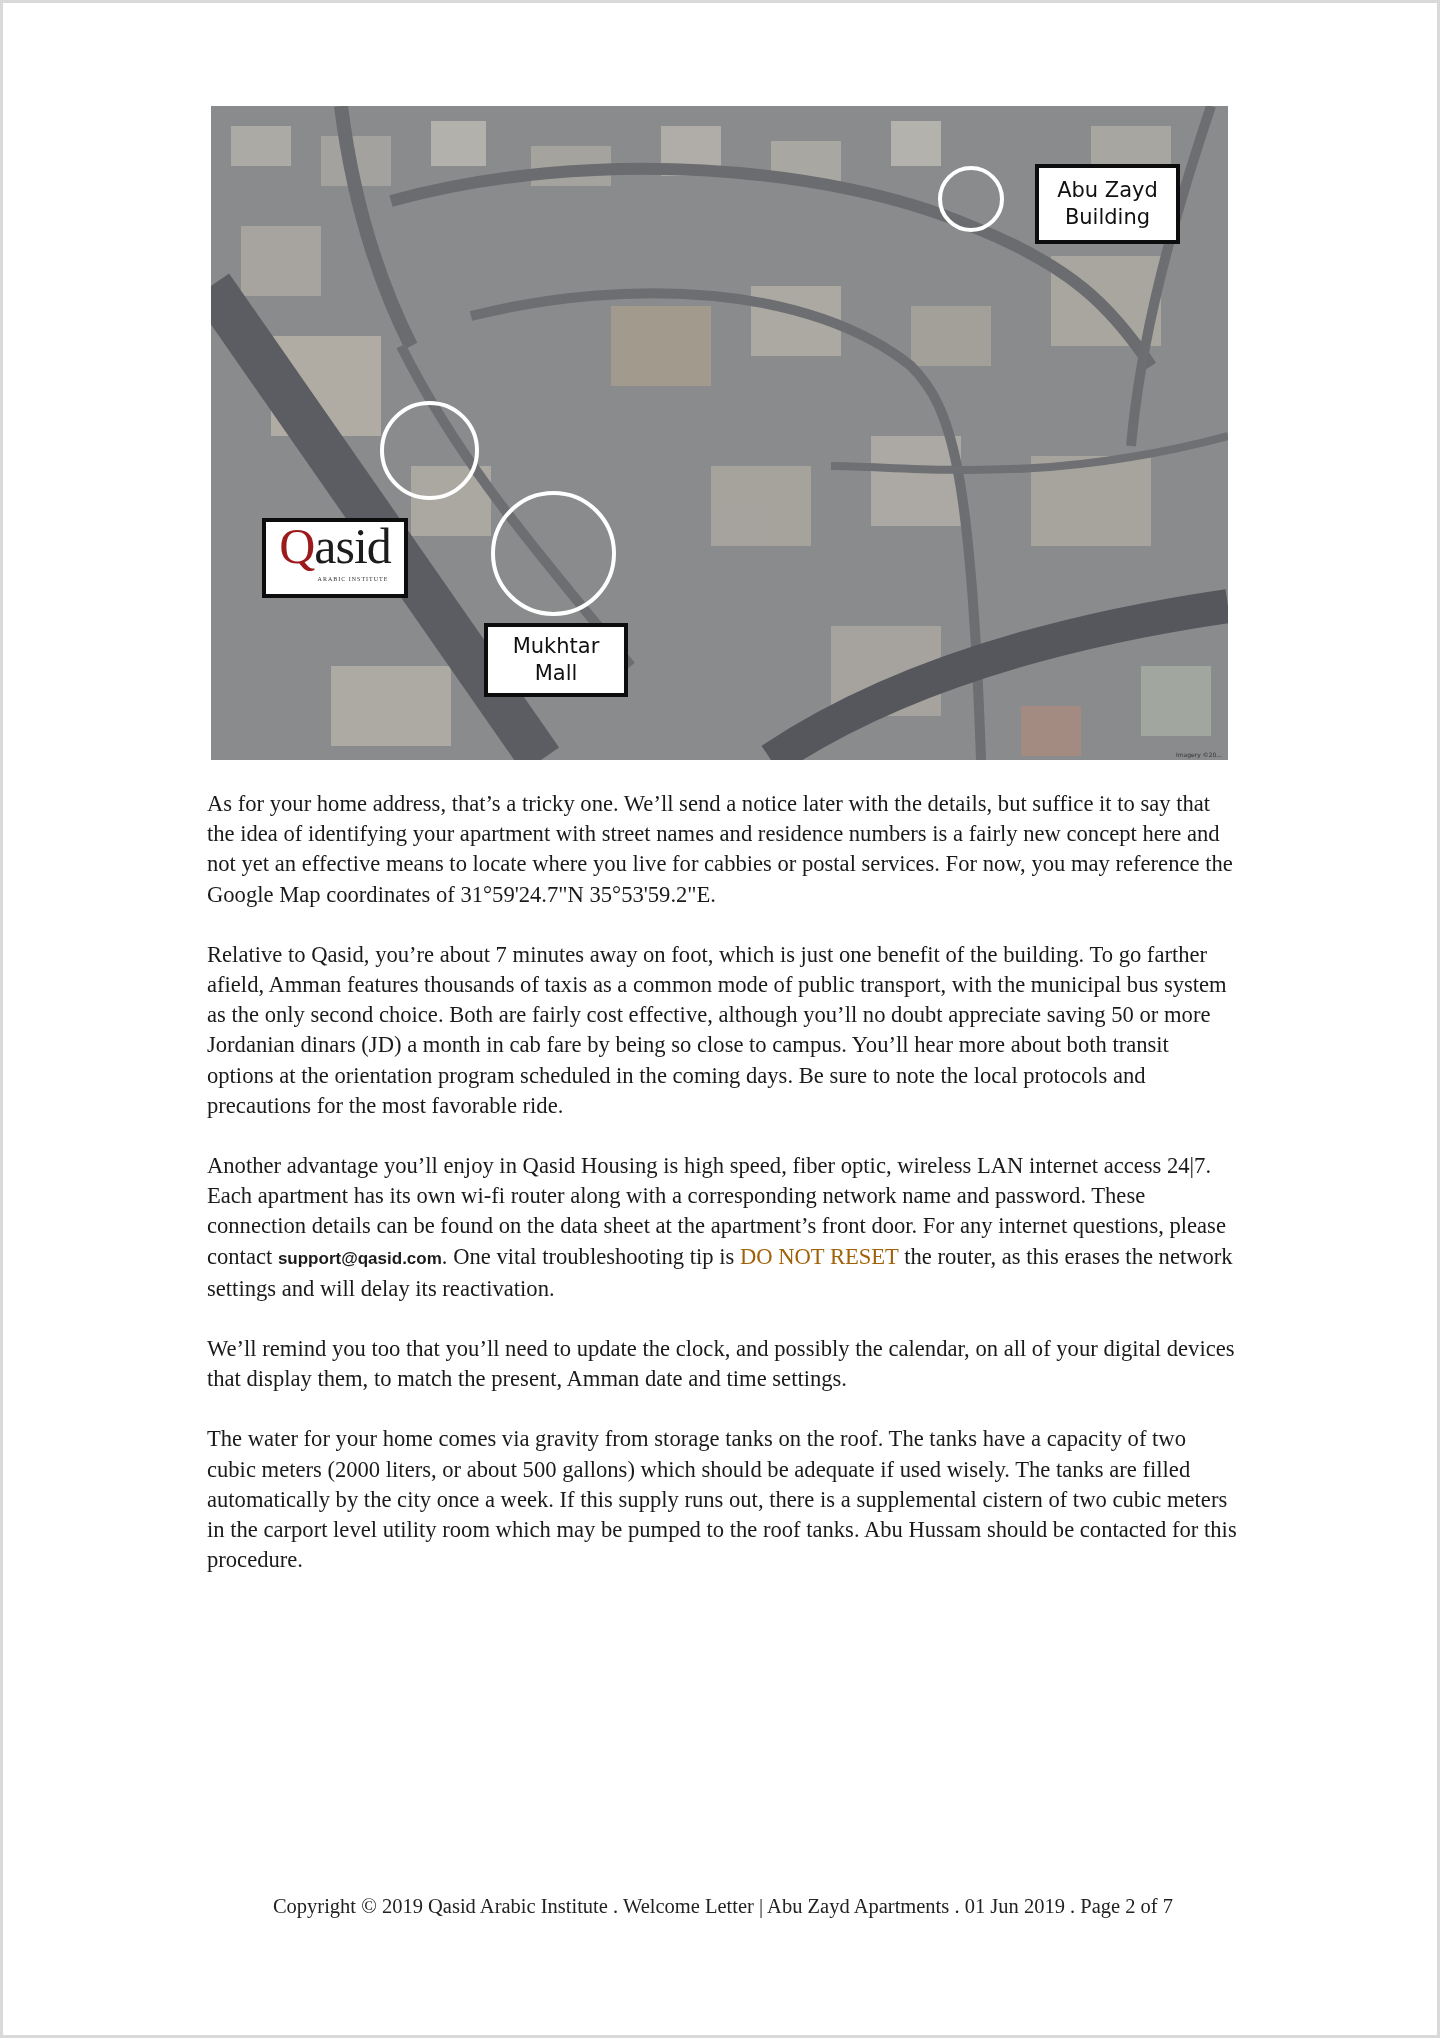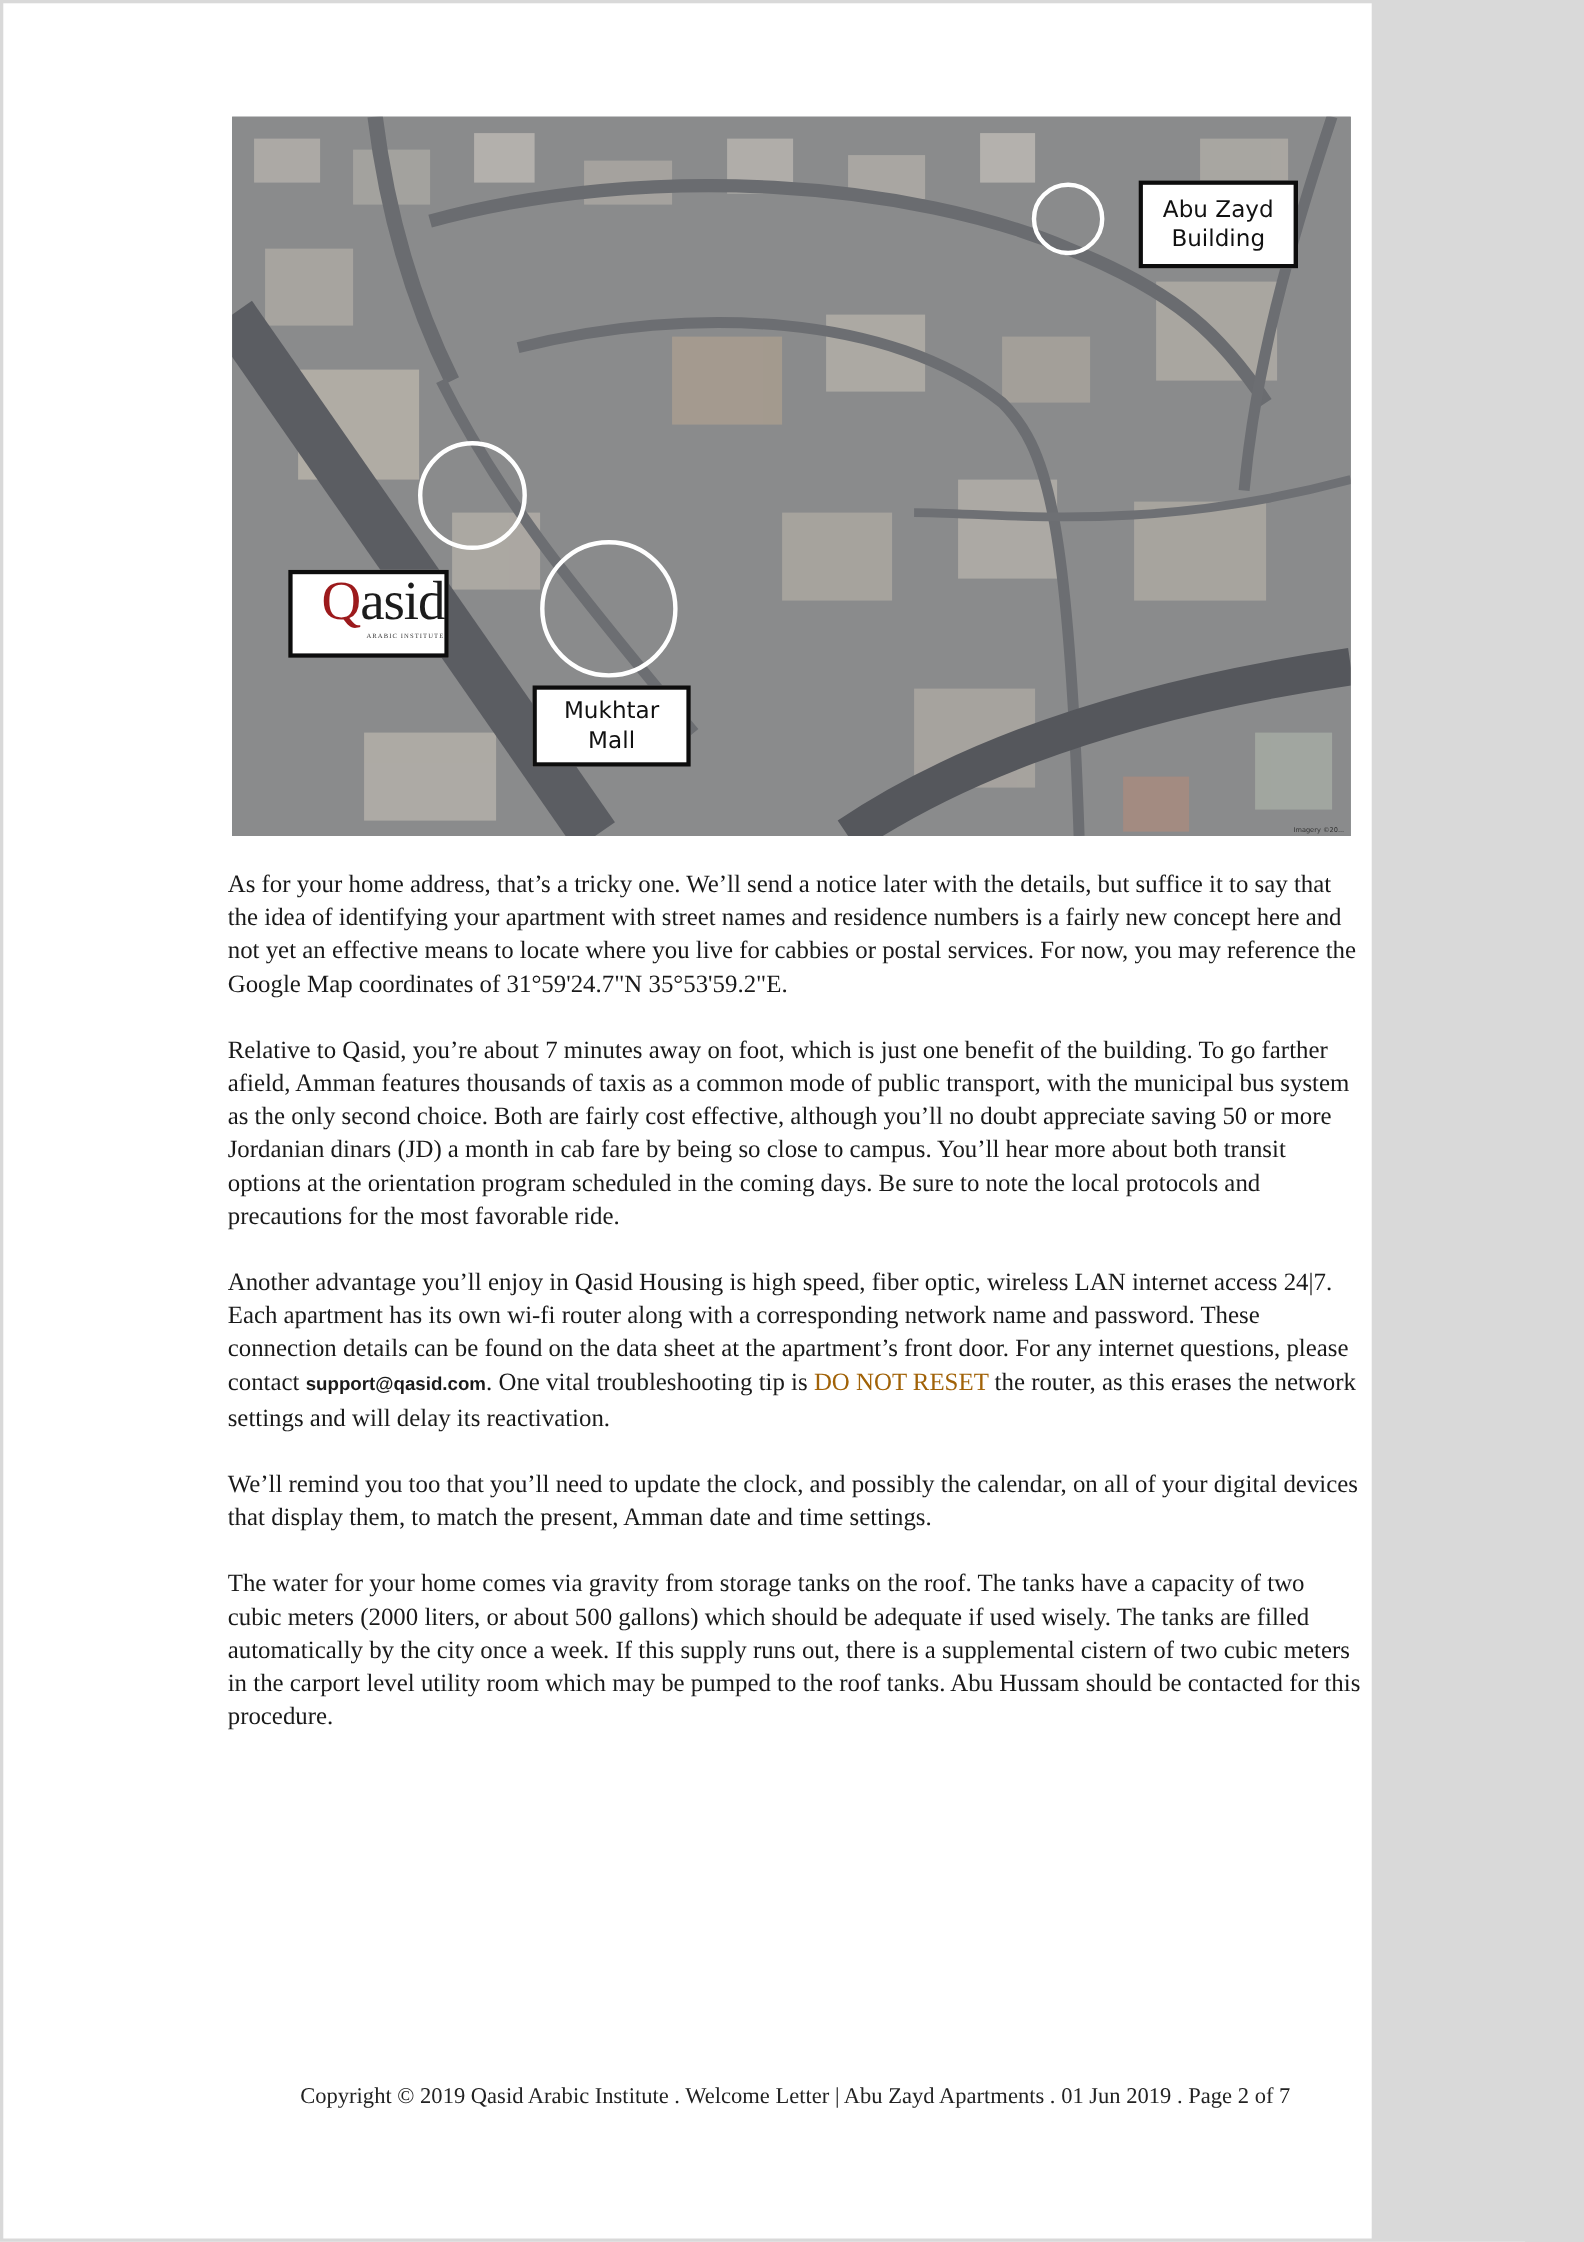--- a/index.html
+++ b/index.html
@@ -5,21 +5,21 @@
   html, body { margin: 0; padding: 0; }
   body {
     width: 1440px; height: 2038px;
     background: #d9d9d9;
     position: relative;
     font-family: "Liberation Serif", serif;
     color: #1a1a1a;
   }
   .page {
     position: absolute; left: 3px; top: 3px;
-    width: 1244px; height: 2032px;
+    width: 1434px; height: 2032px;
     background: #ffffff;
   }
   .map {
     position: absolute; left: 208px; top: 103px;
     width: 1017px; height: 654px;
     overflow: hidden;
     background: #7d7f82;
   }
   .map svg { display: block; }
   .map-label {
@@ -29,21 +29,21 @@
     font-family: "DejaVu Sans", sans-serif;
     font-size: 21px;
     line-height: 27px;
     text-align: center;
     color: #111;
     box-sizing: border-box;
     display: flex; align-items: center; justify-content: center;
   }
   .label-abu { left: 824px; top: 58px; width: 145px; height: 80px; }
   .label-mall { left: 273px; top: 517px; width: 144px; height: 74px; }
-  .label-qasid { left: 51px; top: 412px; width: 146px; height: 80px; flex-direction: column; align-items: flex-end; }
+  .label-qasid { left: 51px; top: 412px; width: 146px; height: 80px; flex-direction: column; }
   .qasid-word {
     font-family: "Liberation Serif", serif;
     font-size: 50px; line-height: 44px; color: #1c1c1c; letter-spacing: -1px;
   }
   .qasid-word .q { color: #9c1a1c; }
   .qasid-sub {
     font-family: "Liberation Serif", serif;
     font-size: 6px; letter-spacing: 1px; color: #333; margin-left: 36px; margin-top: -2px;
   }
   .imagery-credit {

